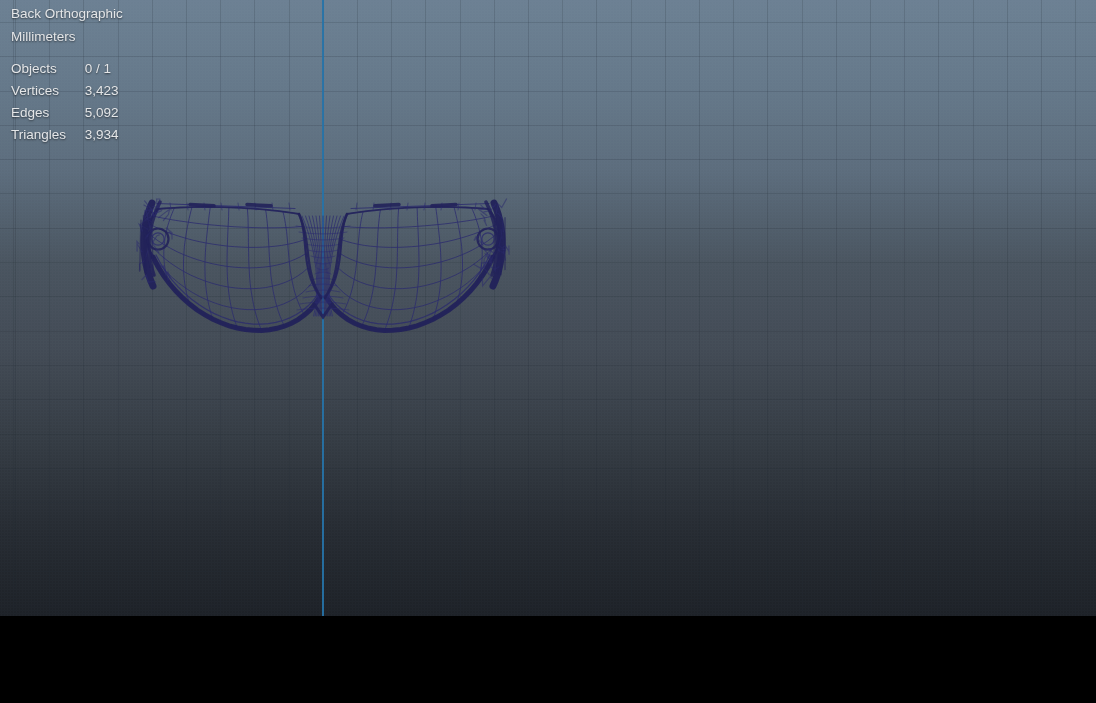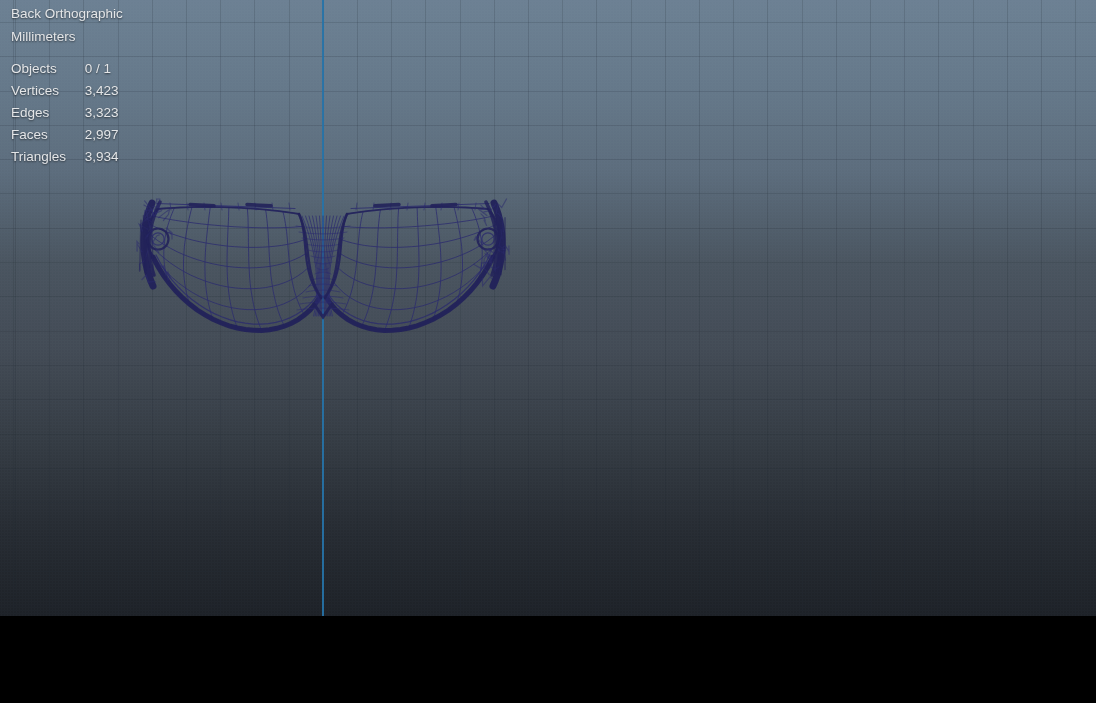--- a/index.html
+++ b/index.html
@@ -209,25 +209,21 @@
       <div class="srow">
         <span class="sl">Objects</span>
         <span class="sv">0 / 1</span>
       </div>
       <div class="srow">
         <span class="sl">Vertices</span>
         <span class="sv">3,423</span>
       </div>
       <div class="srow">
         <span class="sl">Edges</span>
-        <span class="sv">3,323</span>
-      </div>
-      <div class="srow">
-        <span class="sl">Faces</span>
-        <span class="sv">2,997</span>
+        <span class="sv">5,092</span>
       </div>
       <div class="srow">
         <span class="sl">Triangles</span>
         <span class="sv">3,934</span>
       </div>
     </div>
   </div>
 </div>
 
 </body></html>

